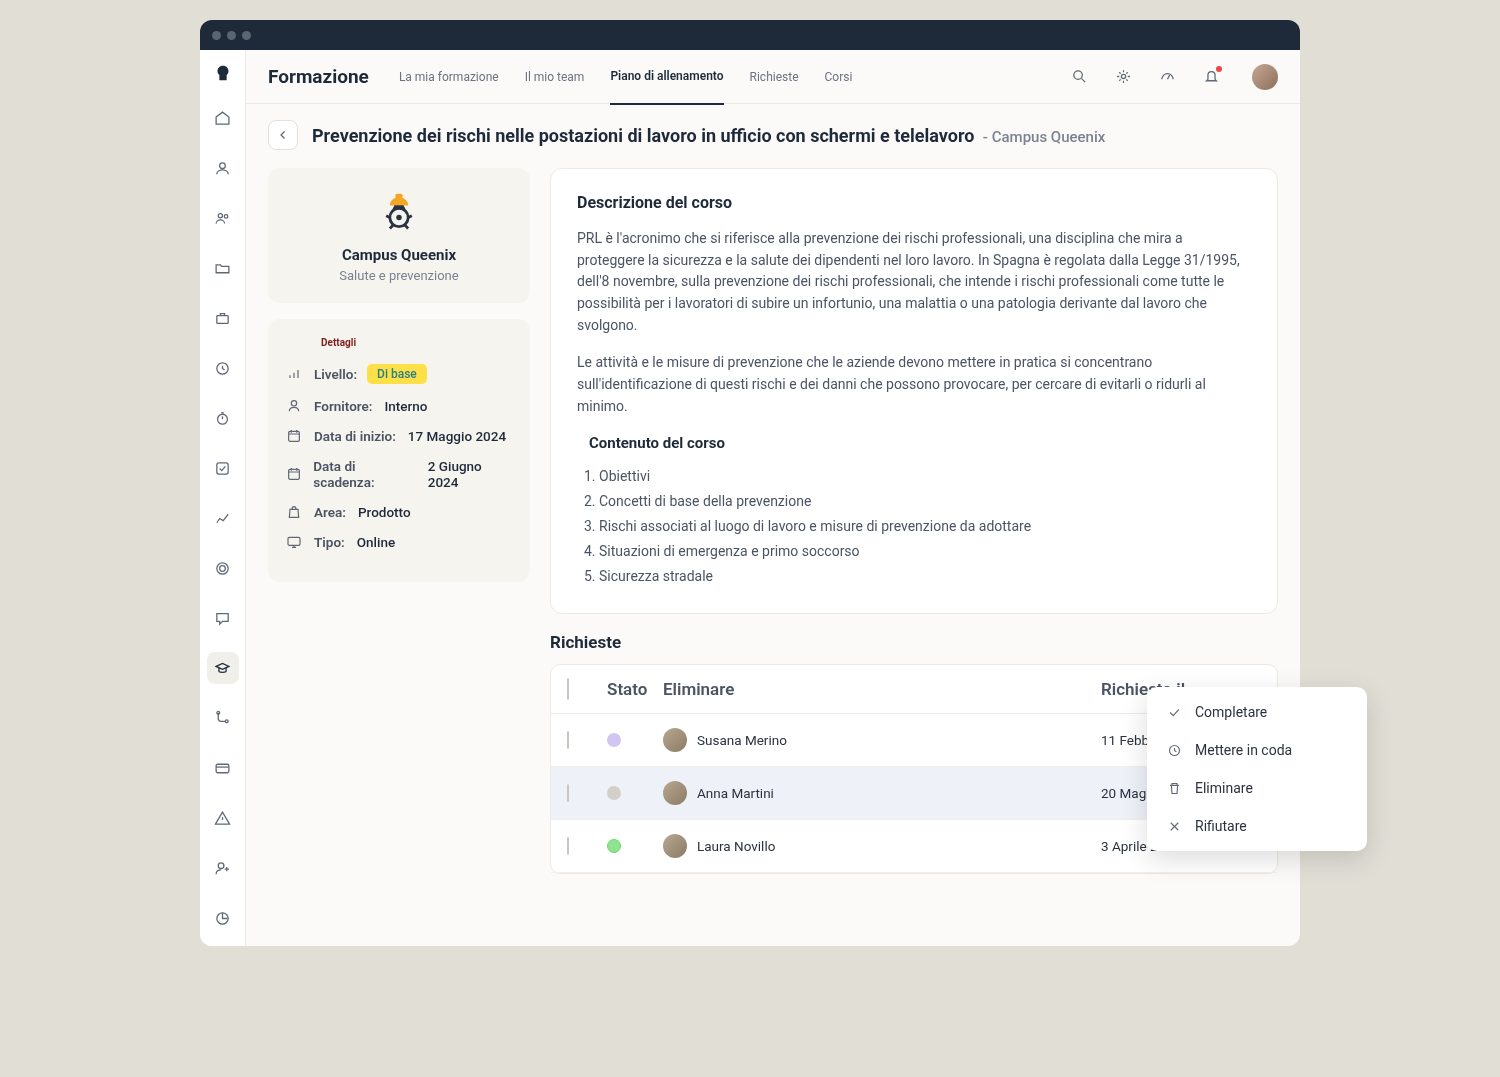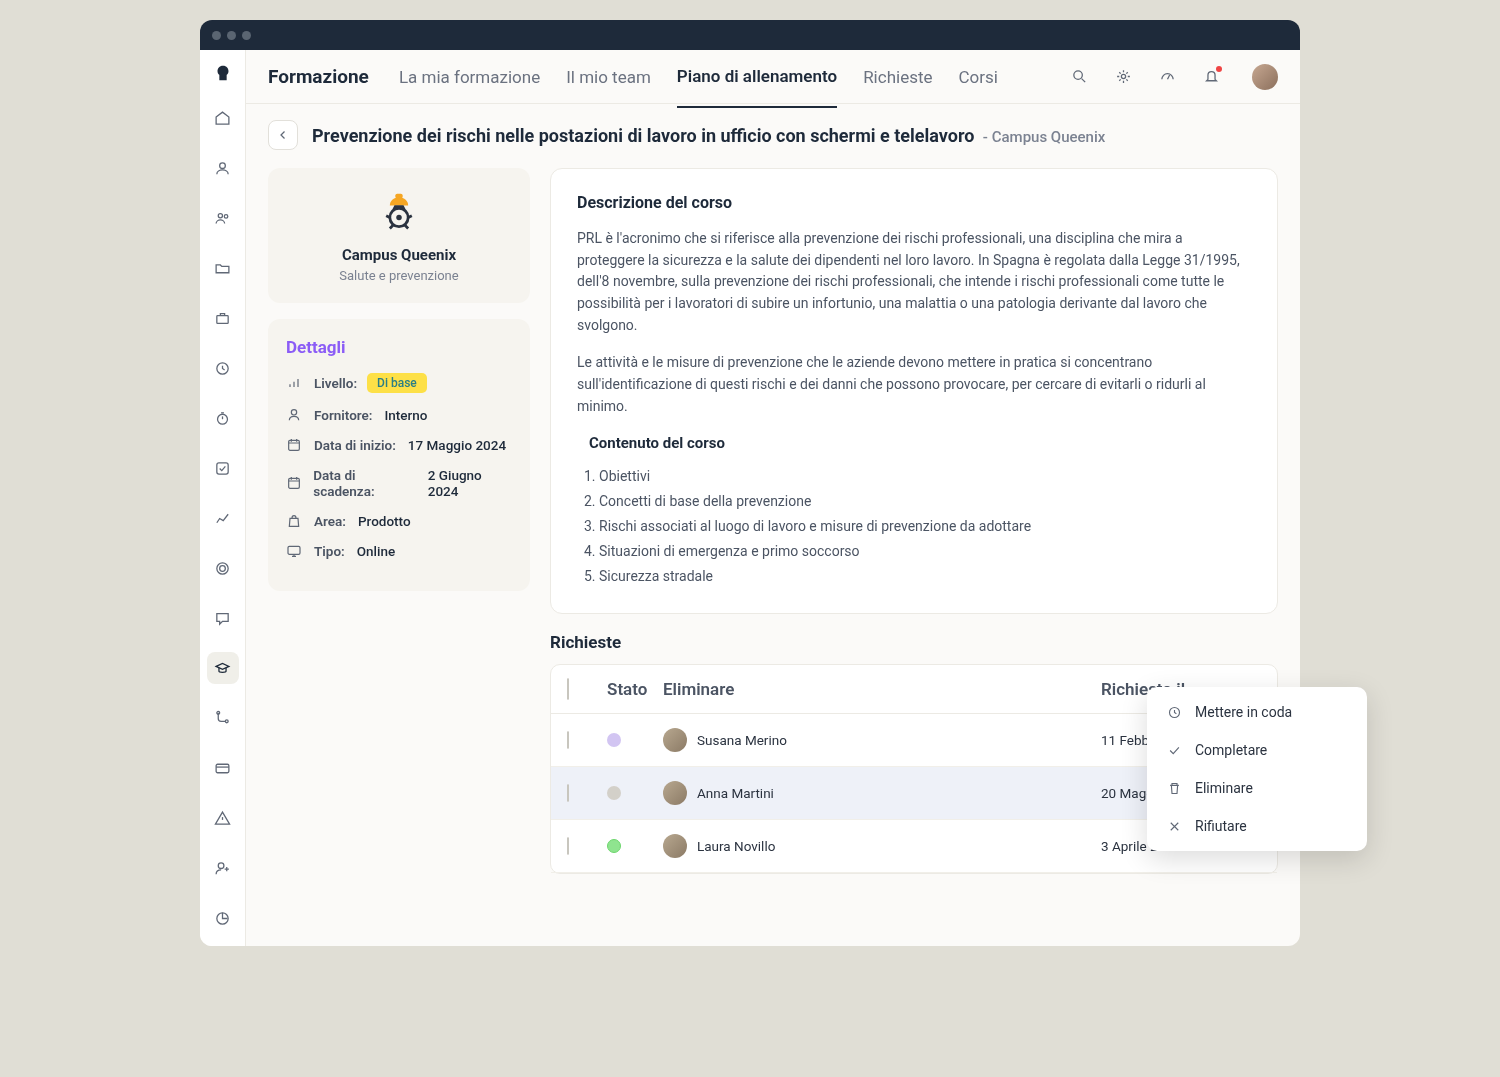--- a/index.html
+++ b/index.html
@@ -58,21 +58,21 @@
     .main { flex: 1; display: flex; flex-direction: column; }
     .topbar {
       height: 54px;
       border-bottom: 1px solid #eceae4;
       display: flex;
       align-items: center;
       padding: 0 22px;
       gap: 26px;
     }
     .topbar .title { font-size: 19px; font-weight: 700; color: #1e2a3a; margin-right: 4px; }
-    .topbar .tab { font-size: 17px; color: #6b7280; cursor: pointer; padding: 20px 0; }
+    .topbar .tab { font-size: 12px; color: #6b7280; cursor: pointer; padding: 20px 0; }
     .topbar .tab.active { color: #1e2a3a; font-weight: 600; border-bottom: 2px solid #1e2a3a; }
     .topbar .spacer { flex: 1; }
     .topbar-icon {
       width: 18px; height: 18px; color: #606876; cursor: pointer;
       display: flex; align-items: center; justify-content: center;
     }
     .topbar-icon svg { width: 17px; height: 17px; stroke: currentColor; fill: none; stroke-width: 1.8; }
     .bell-wrap { position: relative; }
     .bell-dot { position: absolute; top: -2px; right: -2px; width: 6px; height: 6px; background: #ef4444; border-radius: 50%; }
     .avatar {
@@ -99,21 +99,21 @@
       padding: 18px;
     }
     .card.soft { background: #f6f4ef; border: none; }
     .provider-card { text-align: center; padding: 20px; }
     .provider-icon {
       width: 48px; height: 48px; margin: 0 auto 10px;
       display: flex; align-items: center; justify-content: center;
     }
     .provider-name { font-size: 15px; font-weight: 700; color: #1e2a3a; }
     .provider-cat { font-size: 13px; color: #7b8291; margin-top: 4px; }
-    .details-title { font-size: 17px; font-weight: 700; color: #8b5cf6; margin-bottom: 16px; }
+    .details-title { font-size: 10px; font-weight: 700; color: #7f1d1d; margin-bottom: 16px; margin-left: 35px; }
     .detail-row { display: flex; align-items: center; gap: 10px; margin-bottom: 14px; font-size: 13.5px; }
     .detail-row .icon-wrap { width: 18px; color: #606876; display: flex; }
     .detail-row .icon-wrap svg { width: 16px; height: 16px; stroke: currentColor; fill: none; stroke-width: 1.8; }
     .detail-row .label { color: #4b5463; font-weight: 600; }
     .detail-row .value { color: #1e2a3a; font-weight: 500; margin-left: 2px; }
     .badge {
       background: #fde047; color: #2a7e86; font-size: 12px;
       padding: 3px 10px; border-radius: 5px; font-weight: 500;
     }
     .desc-card { padding: 24px 26px; }
@@ -464,33 +464,33 @@
                     <span class="emp-avatar"></span>
                     <span>Laura Novillo</span>
                   </div>
                 <div class="col-date">3 Aprile 2024</div>
               </div>
 
               <div class="context-menu">
                 <div class="menu-item">
                   <span class="mi-icon">
                       <svg viewBox="0 0 24 24">
+                        <path d="M5 12 L10 17 L19 7"></path>
+                      </svg>
+                    </span>
+                  <span>Completare</span>
+                </div>
+                <div class="menu-item">
+                  <span class="mi-icon">
+                      <svg viewBox="0 0 24 24">
                         <circle cx="12" cy="12" r="8"></circle>
                         <path d="M12 8 L12 12 L15 14"></path>
                       </svg>
                     </span>
                   <span>Mettere in coda</span>
-                </div>
-                <div class="menu-item">
-                  <span class="mi-icon">
-                      <svg viewBox="0 0 24 24">
-                        <path d="M5 12 L10 17 L19 7"></path>
-                      </svg>
-                    </span>
-                  <span>Completare</span>
                 </div>
                 <div class="menu-item">
                   <span class="mi-icon">
                       <svg viewBox="0 0 24 24">
                         <path d="M5 7 L19 7 M8 7 L8 4 L16 4 L16 7 M7 7 L8 20 L16 20 L17 7"></path>
                       </svg>
                     </span>
                   <span>Eliminare</span>
                 </div>
                 <div class="menu-item">

